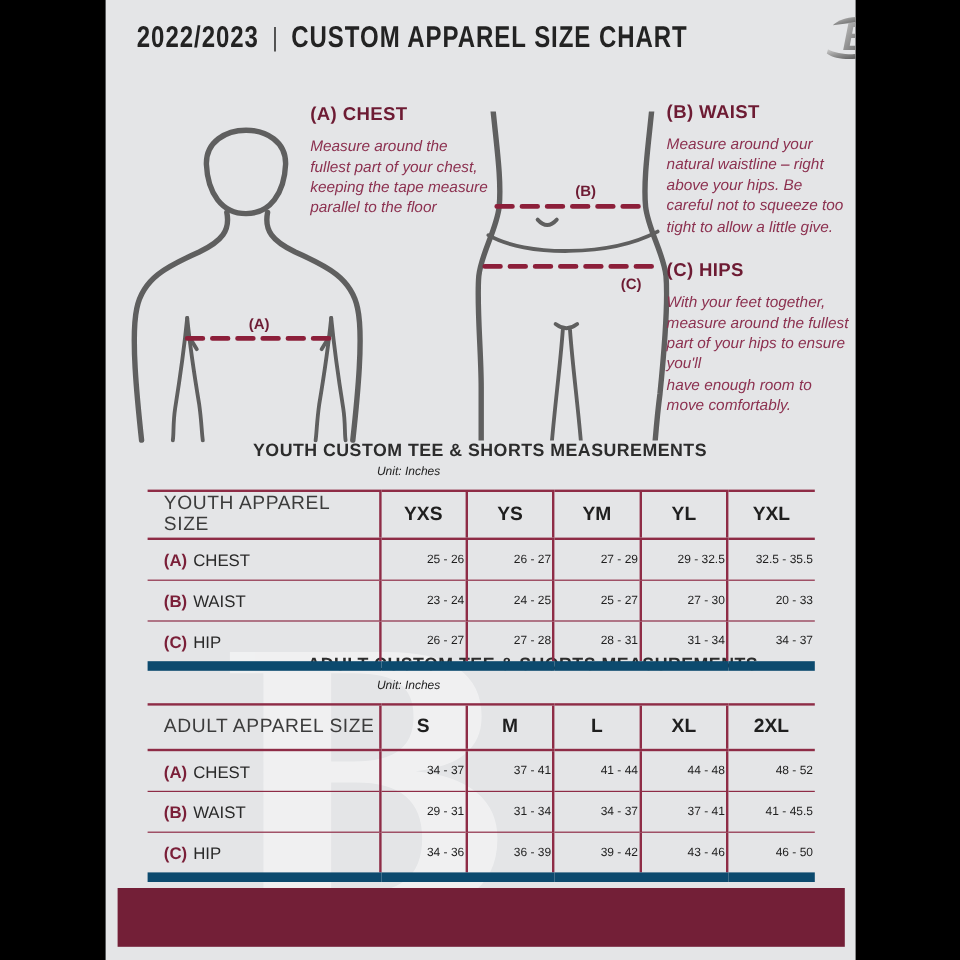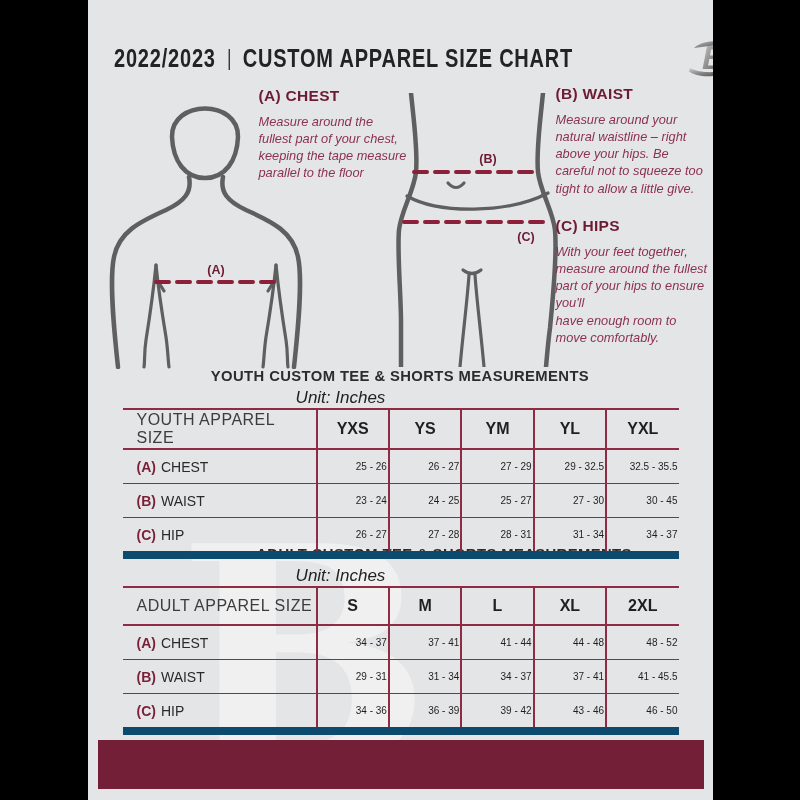--- a/index.html
+++ b/index.html
@@ -7,21 +7,21 @@
     width:800px; height:800px; background:#000;
     font-family:"Liberation Sans", sans-serif;
     -webkit-font-smoothing:antialiased;
   }
   .page {
     position:relative; width:625px; height:800px; margin:0 auto;
     background:#e4e5e7; overflow:hidden;
   }
 
   
-  .header { position:absolute; top:35px; left:26px; width:575px; height:46px;
+  .header { position:absolute; top:8px; left:26px; width:575px; height:46px;
             display:flex; }
   .title-wrap { display:flex; align-items:center; gap:12px;
                 transform:scaleX(.8); transform-origin:left center; white-space:nowrap; }
   .title-year, .title-main { font-size:25px; font-weight:700; color:#232323; letter-spacing:1px; }
   .title-sep { font-size:22px; font-weight:400; color:#3a3a3a; padding:0 2px; }
   .brand-wrap { margin-left:auto; display:flex; align-items:center; gap:8px; }
 
   
   .figures { position:absolute; top:85px; left:0; width:625px; height:284px; }
   .fig { position:absolute; }
@@ -33,21 +33,21 @@
   .guide-c { left:468px; top:132px; width:155px; }
   .guide-heading { margin:0 0 8px 0; font-size:15.5px; font-weight:800;
                    color:#6d1b33; letter-spacing:.3px; }
   .guide-body { margin:0; font-size:12.8px; font-style:italic; font-weight:500;
                 color:#8c3150; line-height:1.34; white-space:pre-line; }
 
   
   .section-title { position:absolute; left:0; width:625px; text-align:center;
                    font-size:14.8px; font-weight:700; color:#2c2c2c; letter-spacing:.4px; }
   .unit-line { position:absolute; left:0; width:506px; text-align:center;
-               font-size:17px; font-style:italic; font-weight:500; color:#222; }
+               font-size:10px; font-style:italic; font-weight:500; color:#222; }
   .youth-title { top:368px; } .youth-unit { top:388px; }
   .adult-title { top:546px;padding-left:44px; } .adult-unit { top:566px; }
 
   
   .size-table { position:absolute; left:35px; width:556px; border-collapse:collapse;
                 table-layout:fixed; z-index:1; }
   .youth-table { top:408px; }
   .adult-table { top:586px; }
   .size-table th { height:34px; font-size:16px; font-weight:700; color:#1f1f1f;
                    border-top:2px solid #8e2c46; border-bottom:2px solid #8e2c46; }
@@ -173,21 +173,21 @@
         <td>27 - 29</td>
         <td>29 - 32.5</td>
         <td>32.5 - 35.5</td>
       </tr>
       <tr>
         <td class="label-col"><span class="marker">(B)</span><span>WAIST</span></td>
         <td>23 - 24</td>
         <td>24 - 25</td>
         <td>25 - 27</td>
         <td>27 - 30</td>
-        <td>30 - 45</td>
+        <td>20 - 33</td>
       </tr>
       <tr>
         <td class="label-col"><span class="marker">(C)</span><span>HIP</span></td>
         <td>26 - 27</td>
         <td>27 - 28</td>
         <td>28 - 31</td>
         <td>31 - 34</td>
         <td>34 - 37</td>
       </tr>
     </tbody>

